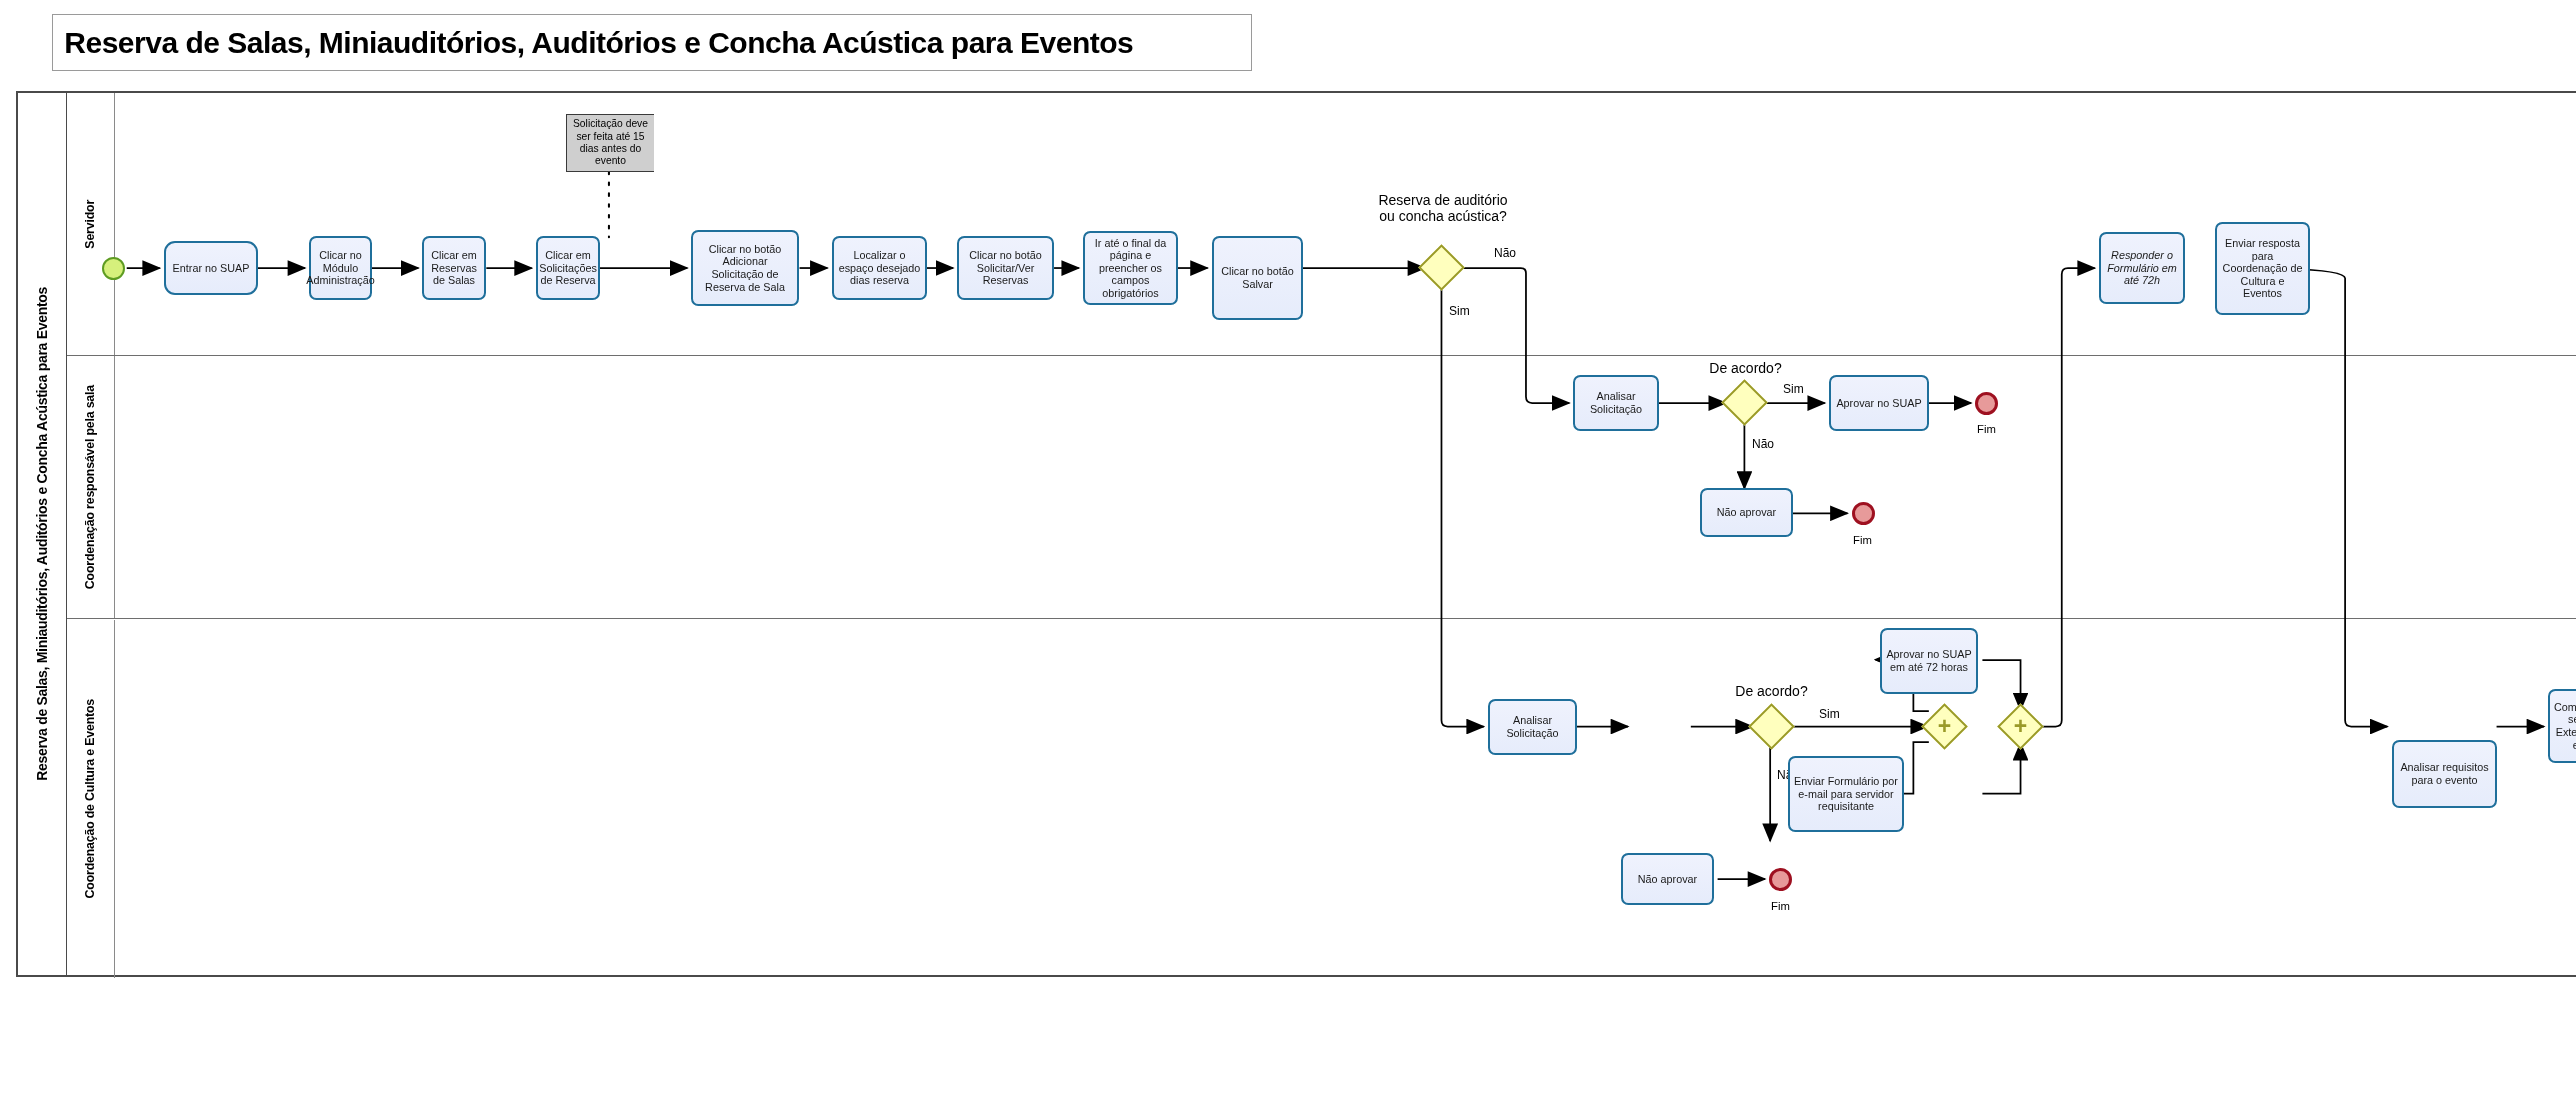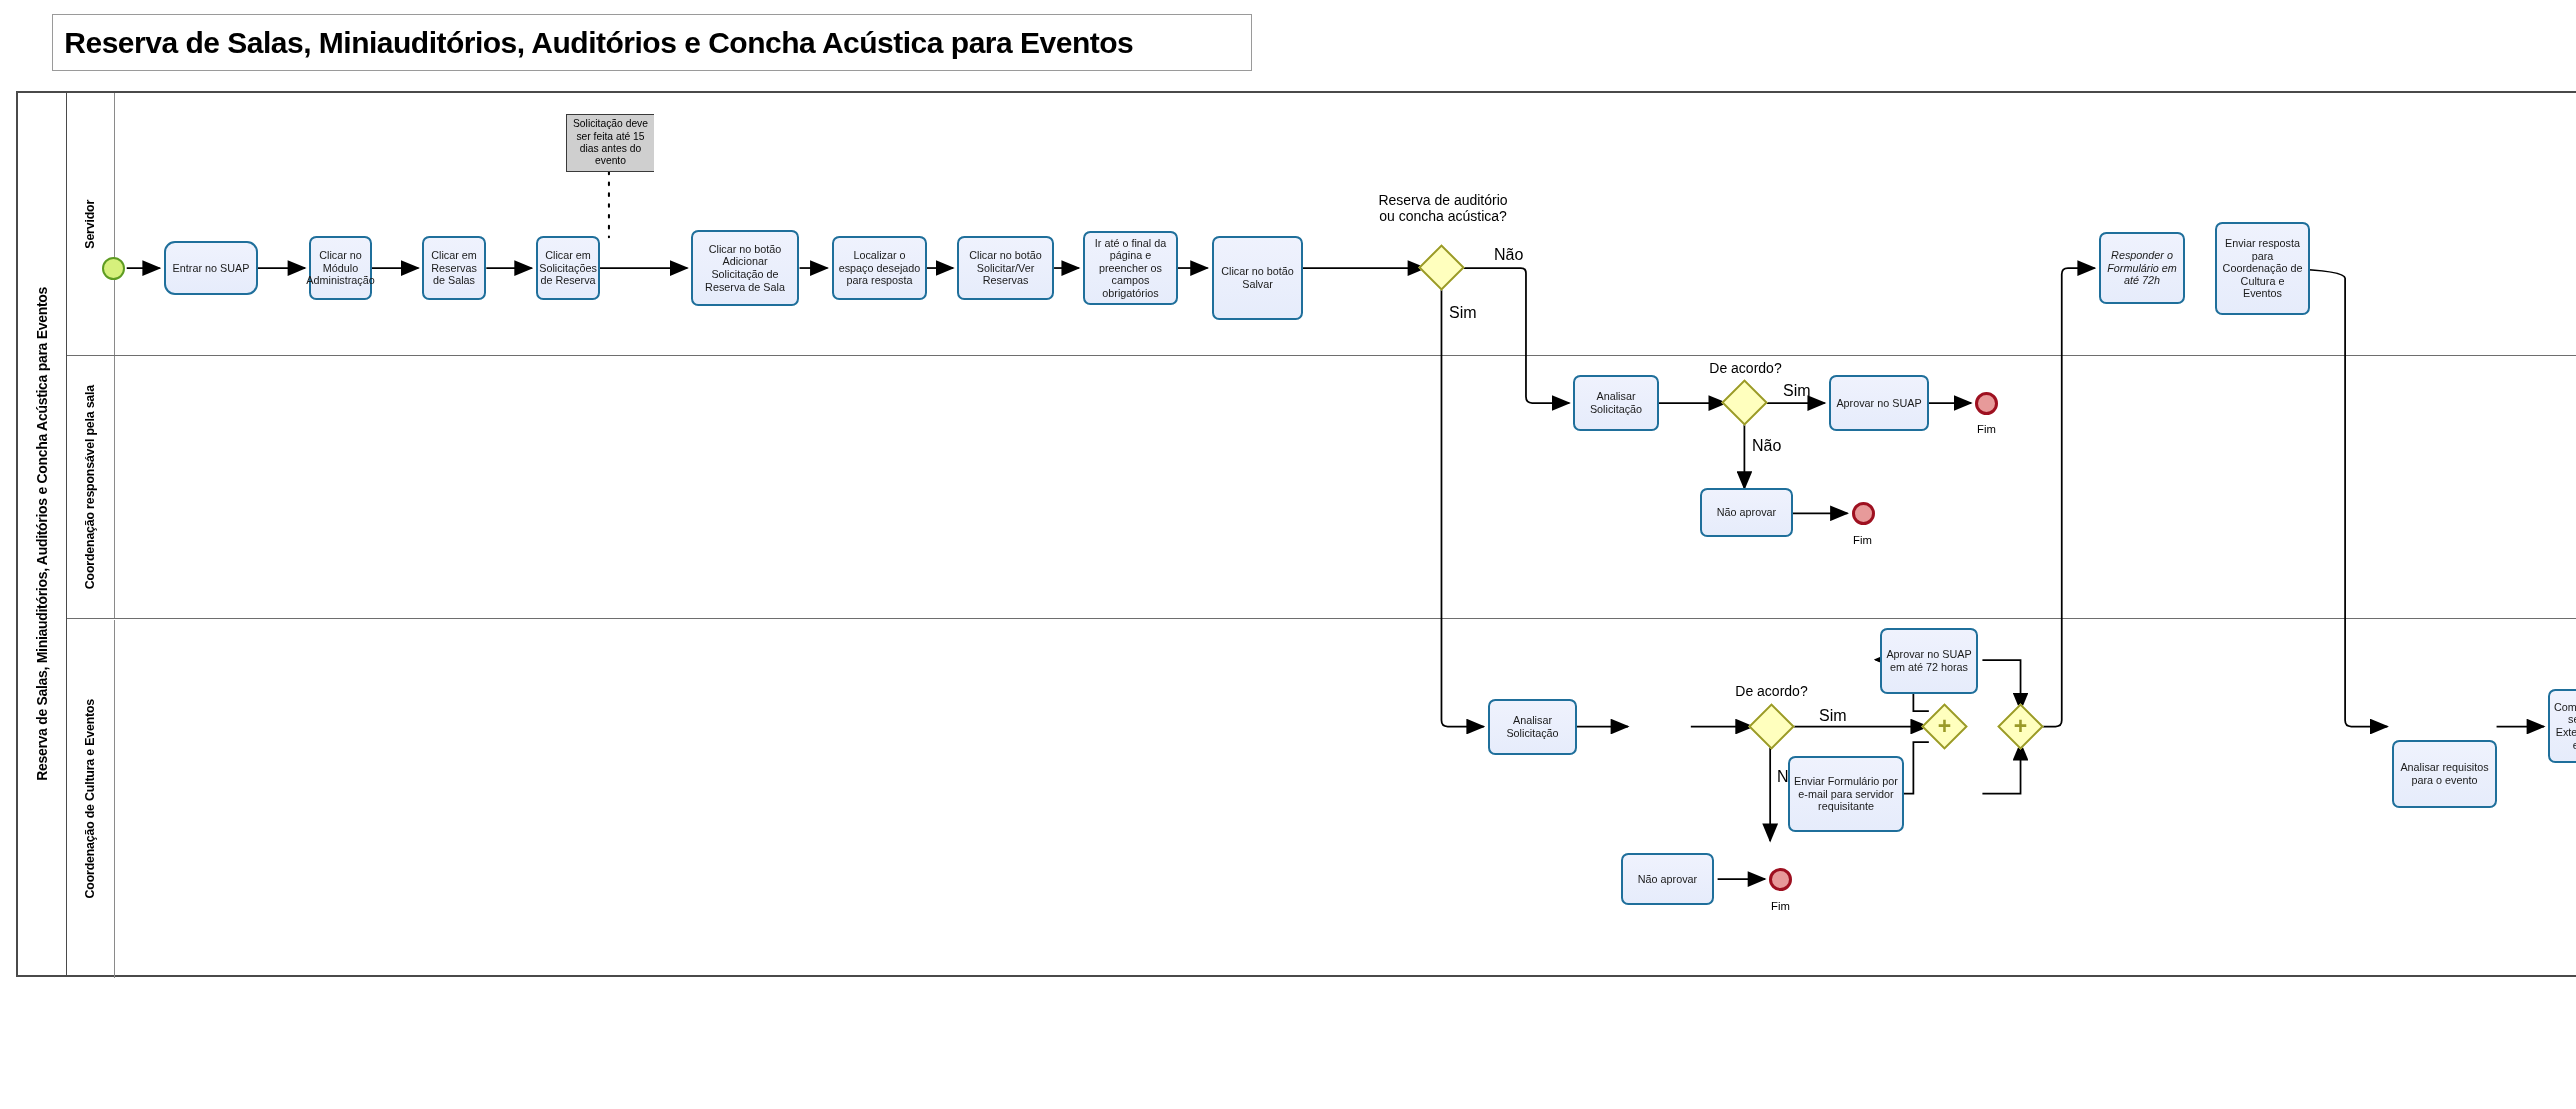--- a/index.html
+++ b/index.html
@@ -59,21 +59,21 @@
            background:#d6f07c;border:2.1px solid #5e9c22;box-sizing:border-box;}
   .endev{position:absolute;width:23px;height:23px;border-radius:50%;
          background:#e79a9a;border:3.1px solid #9e1020;box-sizing:border-box;}
 
   .annot{position:absolute;background:#cfcfcf;
          border-left:1.5px solid #3a3a3a;border-top:1.5px solid #3a3a3a;
          border-bottom:1.5px solid #3a3a3a;box-sizing:border-box;
          display:flex;align-items:center;justify-content:center;
          text-align:center;font-size:10.3px;line-height:1.2;padding:2.1px 4.1px;}
 
-  .flowlabel{position:absolute;font-size:16px;color:#000;white-space:nowrap;}
+  .flowlabel{position:absolute;font-size:12px;color:#000;white-space:nowrap;}
   .gwlabel{position:absolute;font-size:14px;color:#000;text-align:center;
            line-height:1.15;white-space:pre-line;}
   .endlabel{position:absolute;font-size:11.3px;color:#000;text-align:center;}
 </style>
 </head>
 <body>
 
 <div id="title-box">
   <div id="title-text">Reserva de Salas, Miniauditórios, Auditórios e Concha Acústica para Eventos</div>
 </div>
@@ -196,21 +196,21 @@
   </g>
 </svg>
 
 <div class="startev" style="left:102px;top:257px;"></div>
 
 <div class="task" style="left:164px;top:241px;width:94px;height:54px;border-radius:11px;">Entrar no SUAP</div>
 <div class="task" style="left:309px;top:236px;width:63px;height:64px;">Clicar no Módulo Administração</div>
 <div class="task" style="left:422px;top:236px;width:64px;height:64px;">Clicar em Reservas de Salas</div>
 <div class="task" style="left:536px;top:236px;width:64px;height:64px;">Clicar em Solicitações de Reserva</div>
 <div class="task" style="left:691px;top:230px;width:108px;height:76px;">Clicar no botão Adicionar Solicitação de Reserva de Sala</div>
-<div class="task" style="left:832px;top:236px;width:95px;height:64px;">Localizar o espaço desejado para resposta</div>
+<div class="task" style="left:832px;top:236px;width:95px;height:64px;">Localizar o espaço desejado dias reserva</div>
 <div class="task" style="left:957px;top:236px;width:97px;height:64px;">Clicar no botão Solicitar/Ver Reservas</div>
 <div class="task" style="left:1083px;top:231px;width:95px;height:74px;">Ir até o final da página e preencher os campos obrigatórios</div>
 <div class="task" style="left:1212px;top:236px;width:91px;height:84px;">Clicar no botão Salvar</div>
 <div class="task" style="left:2099px;top:232px;width:86px;height:72px;font-style:italic;">Responder o Formulário em até 72h</div>
 <div class="task" style="left:2215px;top:222px;width:95px;height:93px;">Enviar resposta para Coordenação de Cultura e Eventos</div>
 
 <div class="annot" style="left:566px;top:114px;width:88px;height:58px;">Solicitação deve ser feita até 15 dias antes do evento</div>
 
 <div class="gw-wrap" style="left:1425px;top:251px;">
   <div class="gateway"></div>

